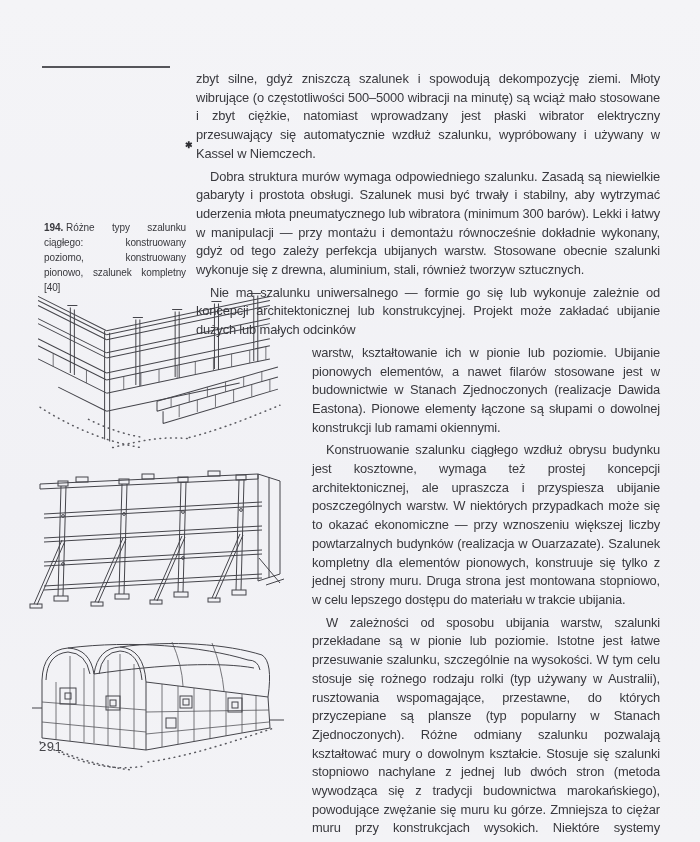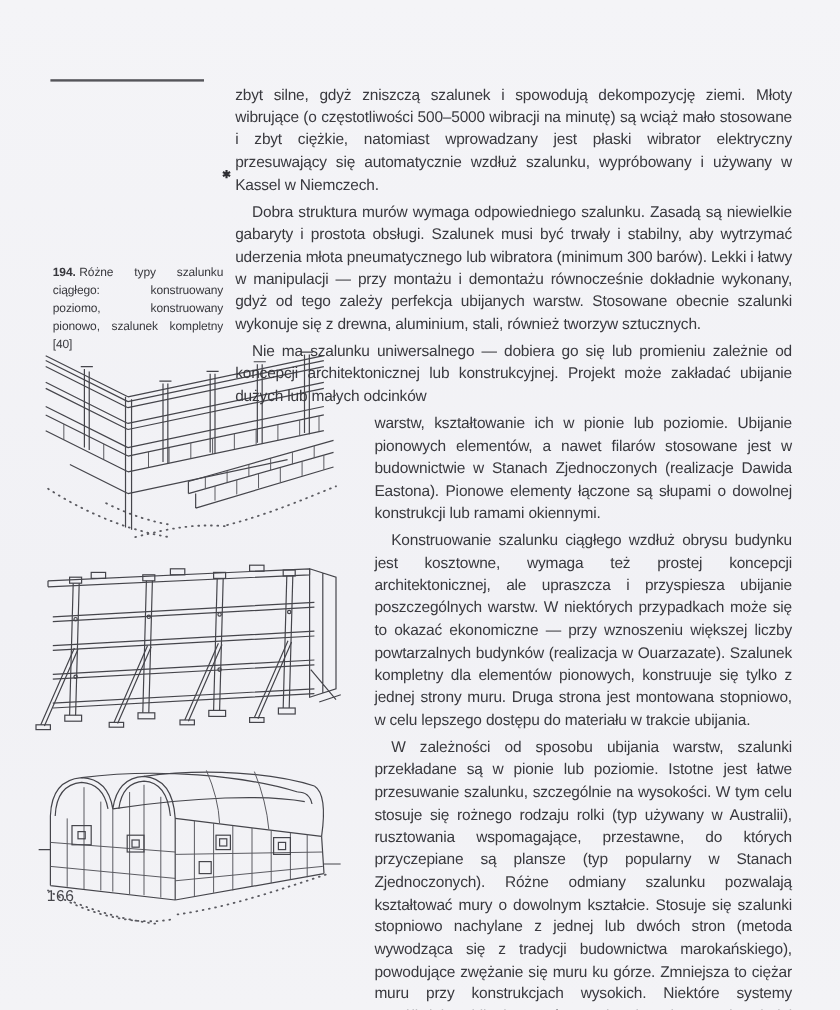--- a/index.html
+++ b/index.html
@@ -178,25 +178,25 @@
       </g>
     </svg>
   </div>
 
   <span class="margin-asterisk">✱</span>
 
   <div class="text-col">
     <div>
       <p>zbyt silne, gdyż zniszczą szalunek i spowodują dekompozycję ziemi. Młoty wibrujące (o częstotliwości 500–5000 wibracji na minutę) są wciąż mało stosowane i zbyt ciężkie, natomiast wprowadzany jest płaski wibrator elektryczny przesuwający się automatycznie wzdłuż szalunku, wypróbowany i używany w Kassel w Niemczech.</p>
       <p class="indent">Dobra struktura murów wymaga odpowiedniego szalunku. Zasadą są niewielkie gabaryty i prostota obsługi. Szalunek musi być trwały i stabilny, aby wytrzymać uderzenia młota pneumatycznego lub wibratora (minimum 300 barów). Lekki i łatwy w manipulacji — przy montażu i demontażu równocześnie dokładnie wykonany, gdyż od tego zależy perfekcja ubijanych warstw. Stosowane obecnie szalunki wykonuje się z drewna, aluminium, stali, również tworzyw sztucznych.</p>
-      <p class="indent">Nie ma szalunku uniwersalnego — dobiera go się lub promieniu zależnie od koncepcji architektonicznej lub konstrukcyjnej. Projekt może zakładać ubijanie dużych lub małych odcinków</p>
+      <p class="indent">Nie ma szalunku uniwersalnego — formie go się lub wykonuje zależnie od koncepcji architektonicznej lub konstrukcyjnej. Projekt może zakładać ubijanie dużych lub małych odcinków</p>
     </div>
     <div class="block-wrapped">
       <p>warstw, kształtowanie ich w pionie lub poziomie. Ubijanie pionowych elementów, a nawet filarów stosowane jest w budownictwie w Stanach Zjednoczonych (realizacje Dawida Eastona). Pionowe elementy łączone są słupami o dowolnej konstrukcji lub ramami okiennymi.</p>
       <p class="indent">Konstruowanie szalunku ciągłego wzdłuż obrysu budynku jest kosztowne, wymaga też prostej koncepcji architektonicznej, ale upraszcza i przyspiesza ubijanie poszczególnych warstw. W niektórych przypadkach może się to okazać ekonomiczne — przy wznoszeniu większej liczby powtarzalnych budynków (realizacja w Ouarzazate). Szalunek kompletny dla elementów pionowych, konstruuje się tylko z jednej strony muru. Druga strona jest montowana stopniowo, w celu lepszego dostępu do materiału w trakcie ubijania.</p>
       <p class="indent">W zależności od sposobu ubijania warstw, szalunki przekładane są w pionie lub poziomie. Istotne jest łatwe przesuwanie szalunku, szczególnie na wysokości. W tym celu stosuje się rożnego rodzaju rolki (typ używany w Australii), rusztowania wspomagające, przestawne, do których przyczepiane są plansze (typ popularny w Stanach Zjednoczonych). Różne odmiany szalunku pozwalają kształtować mury o dowolnym kształcie. Stosuje się szalunki stopniowo nachylane z jednej lub dwóch stron (metoda wywodząca się z tradycji budownictwa marokańskiego), powodujące zwężanie się muru ku górze. Zmniejsza to ciężar muru przy konstrukcjach wysokich. Niektóre systemy umożliwiają ubijanie murów zaokrąglonych — odpowiedni segment szalunku przesuwany jest po promieniu. Ta metoda nawiązuje do budownictwa okrągłych domów w Chinach (Płaskowyż Centralny). System ruchomych, drobnych segmentów połączonych ze sobą, umożliwia ubijanie murów o dowolnej formie, złożonych z prostych odcinków. Trzeba so-</p>
     </div>
   </div>
 
-  <div class="page-number">166</div>
+  <div class="page-number">291</div>
   <div class="watermark">architrend.pl</div>
 
 </div>
 
 </body></html>

